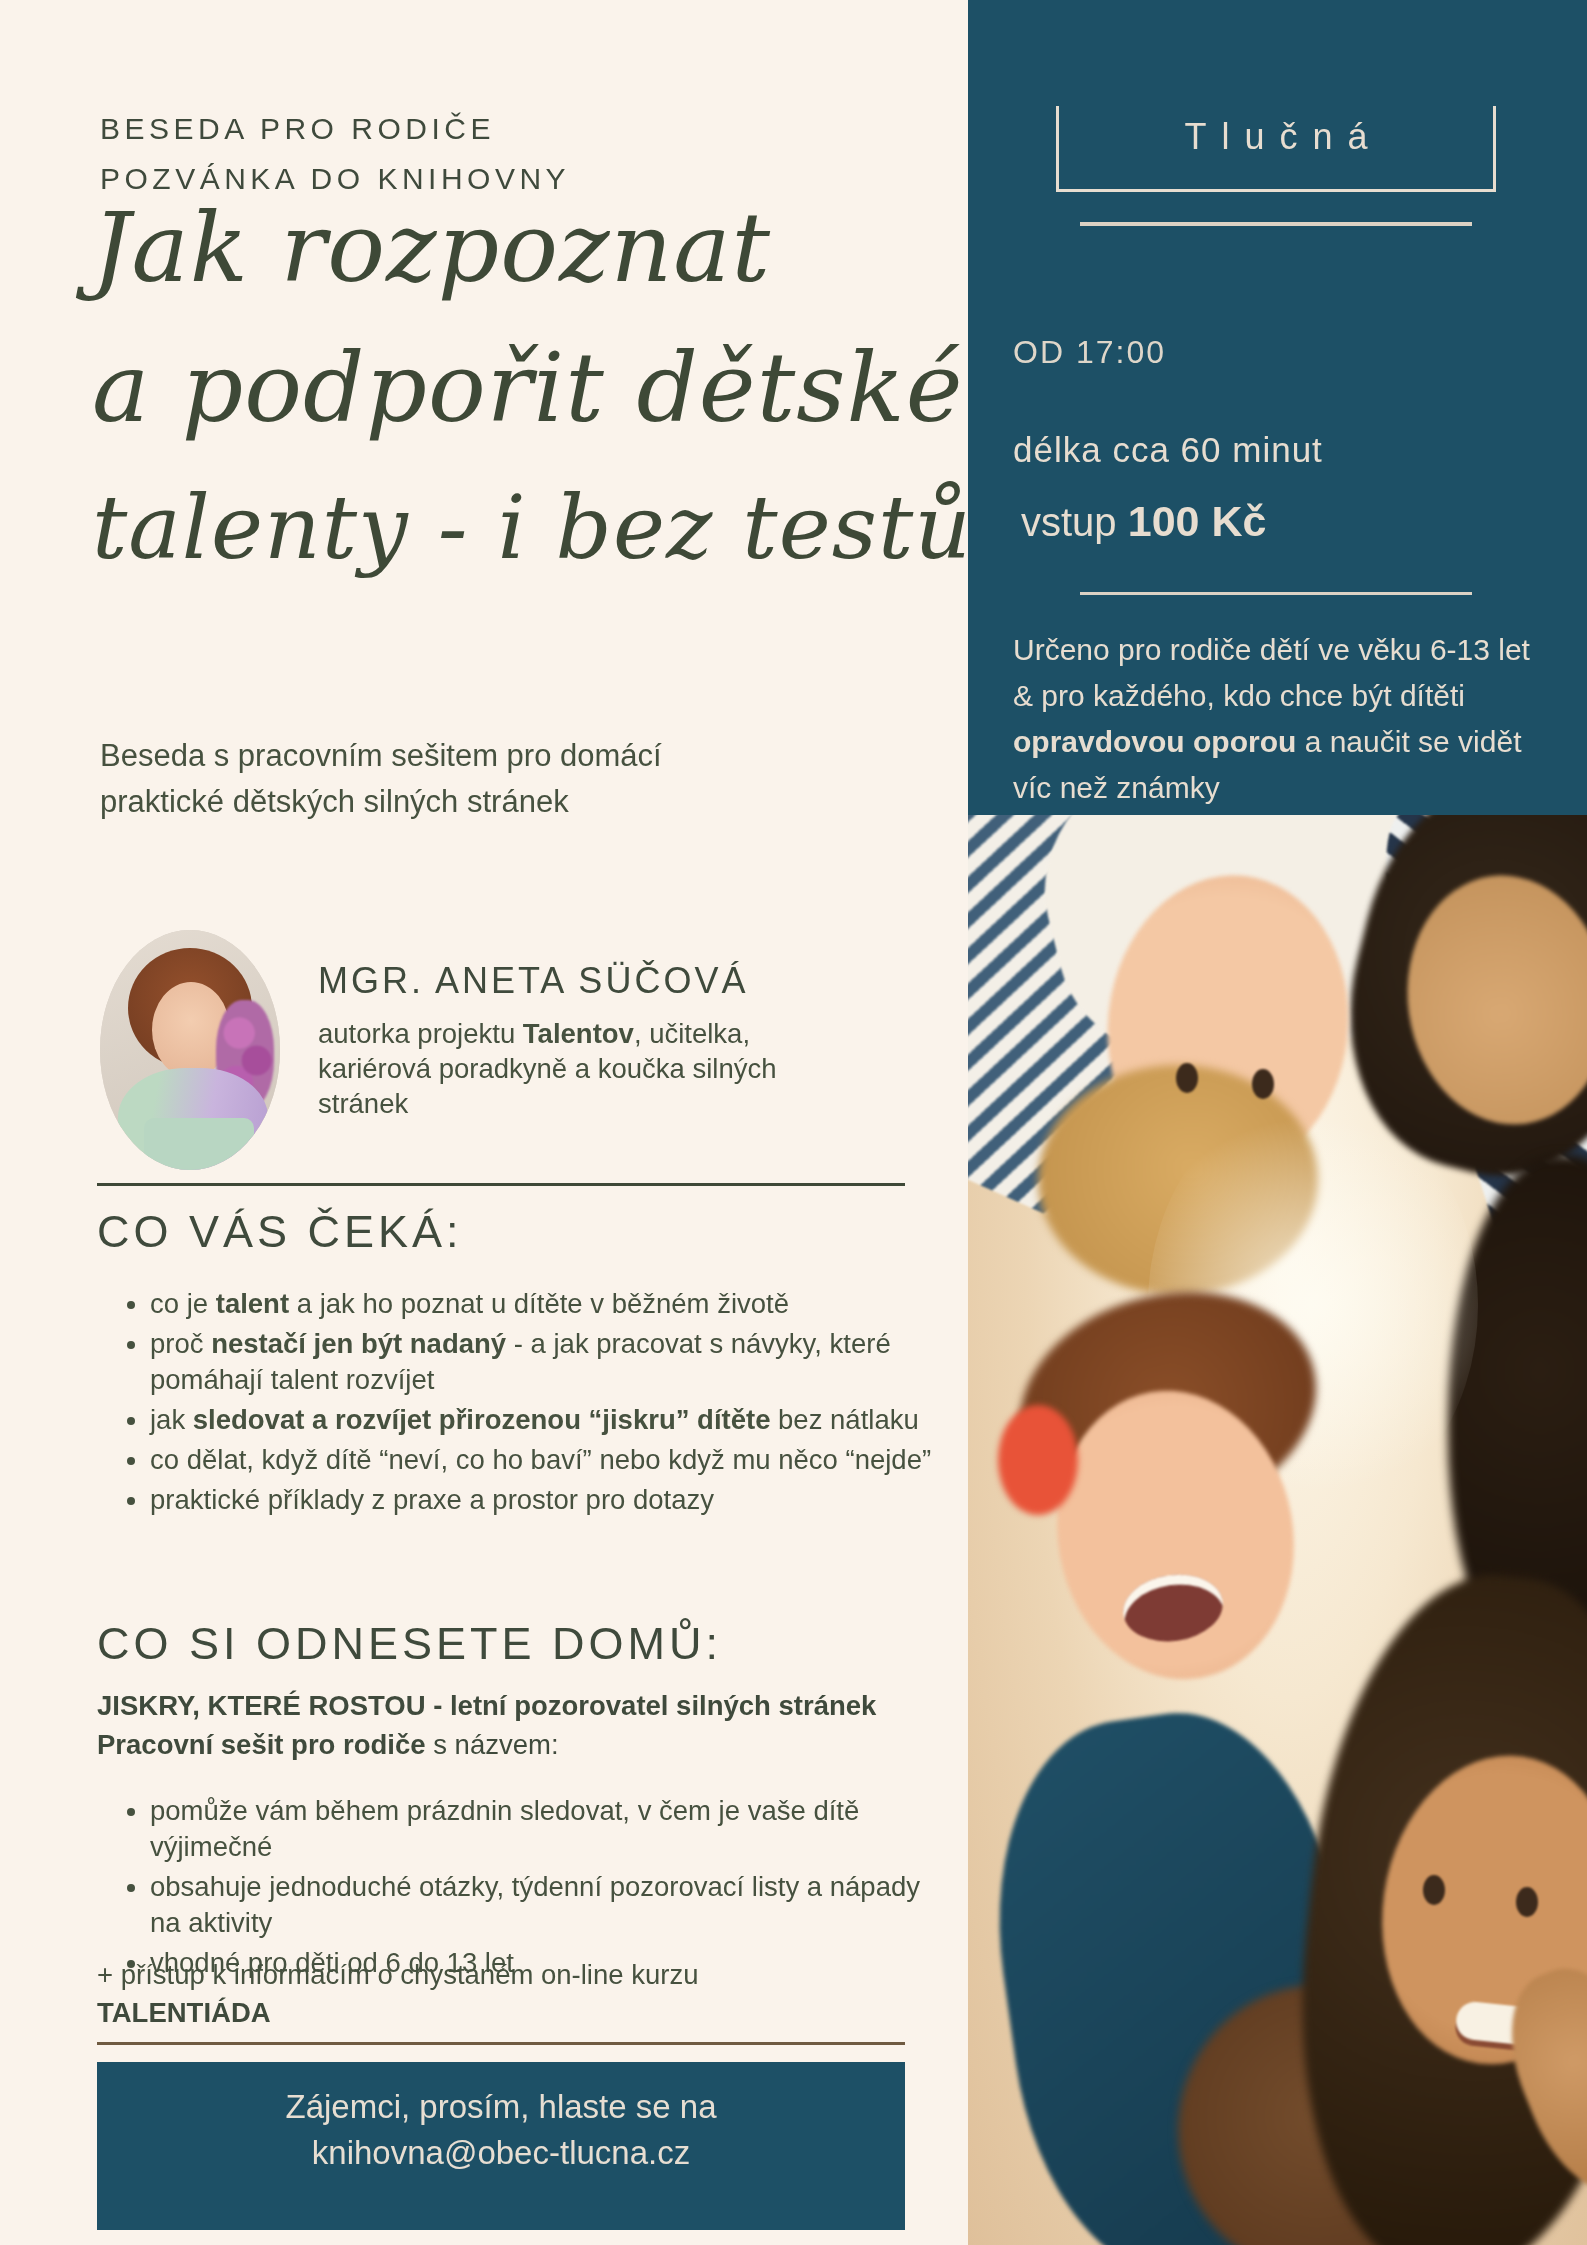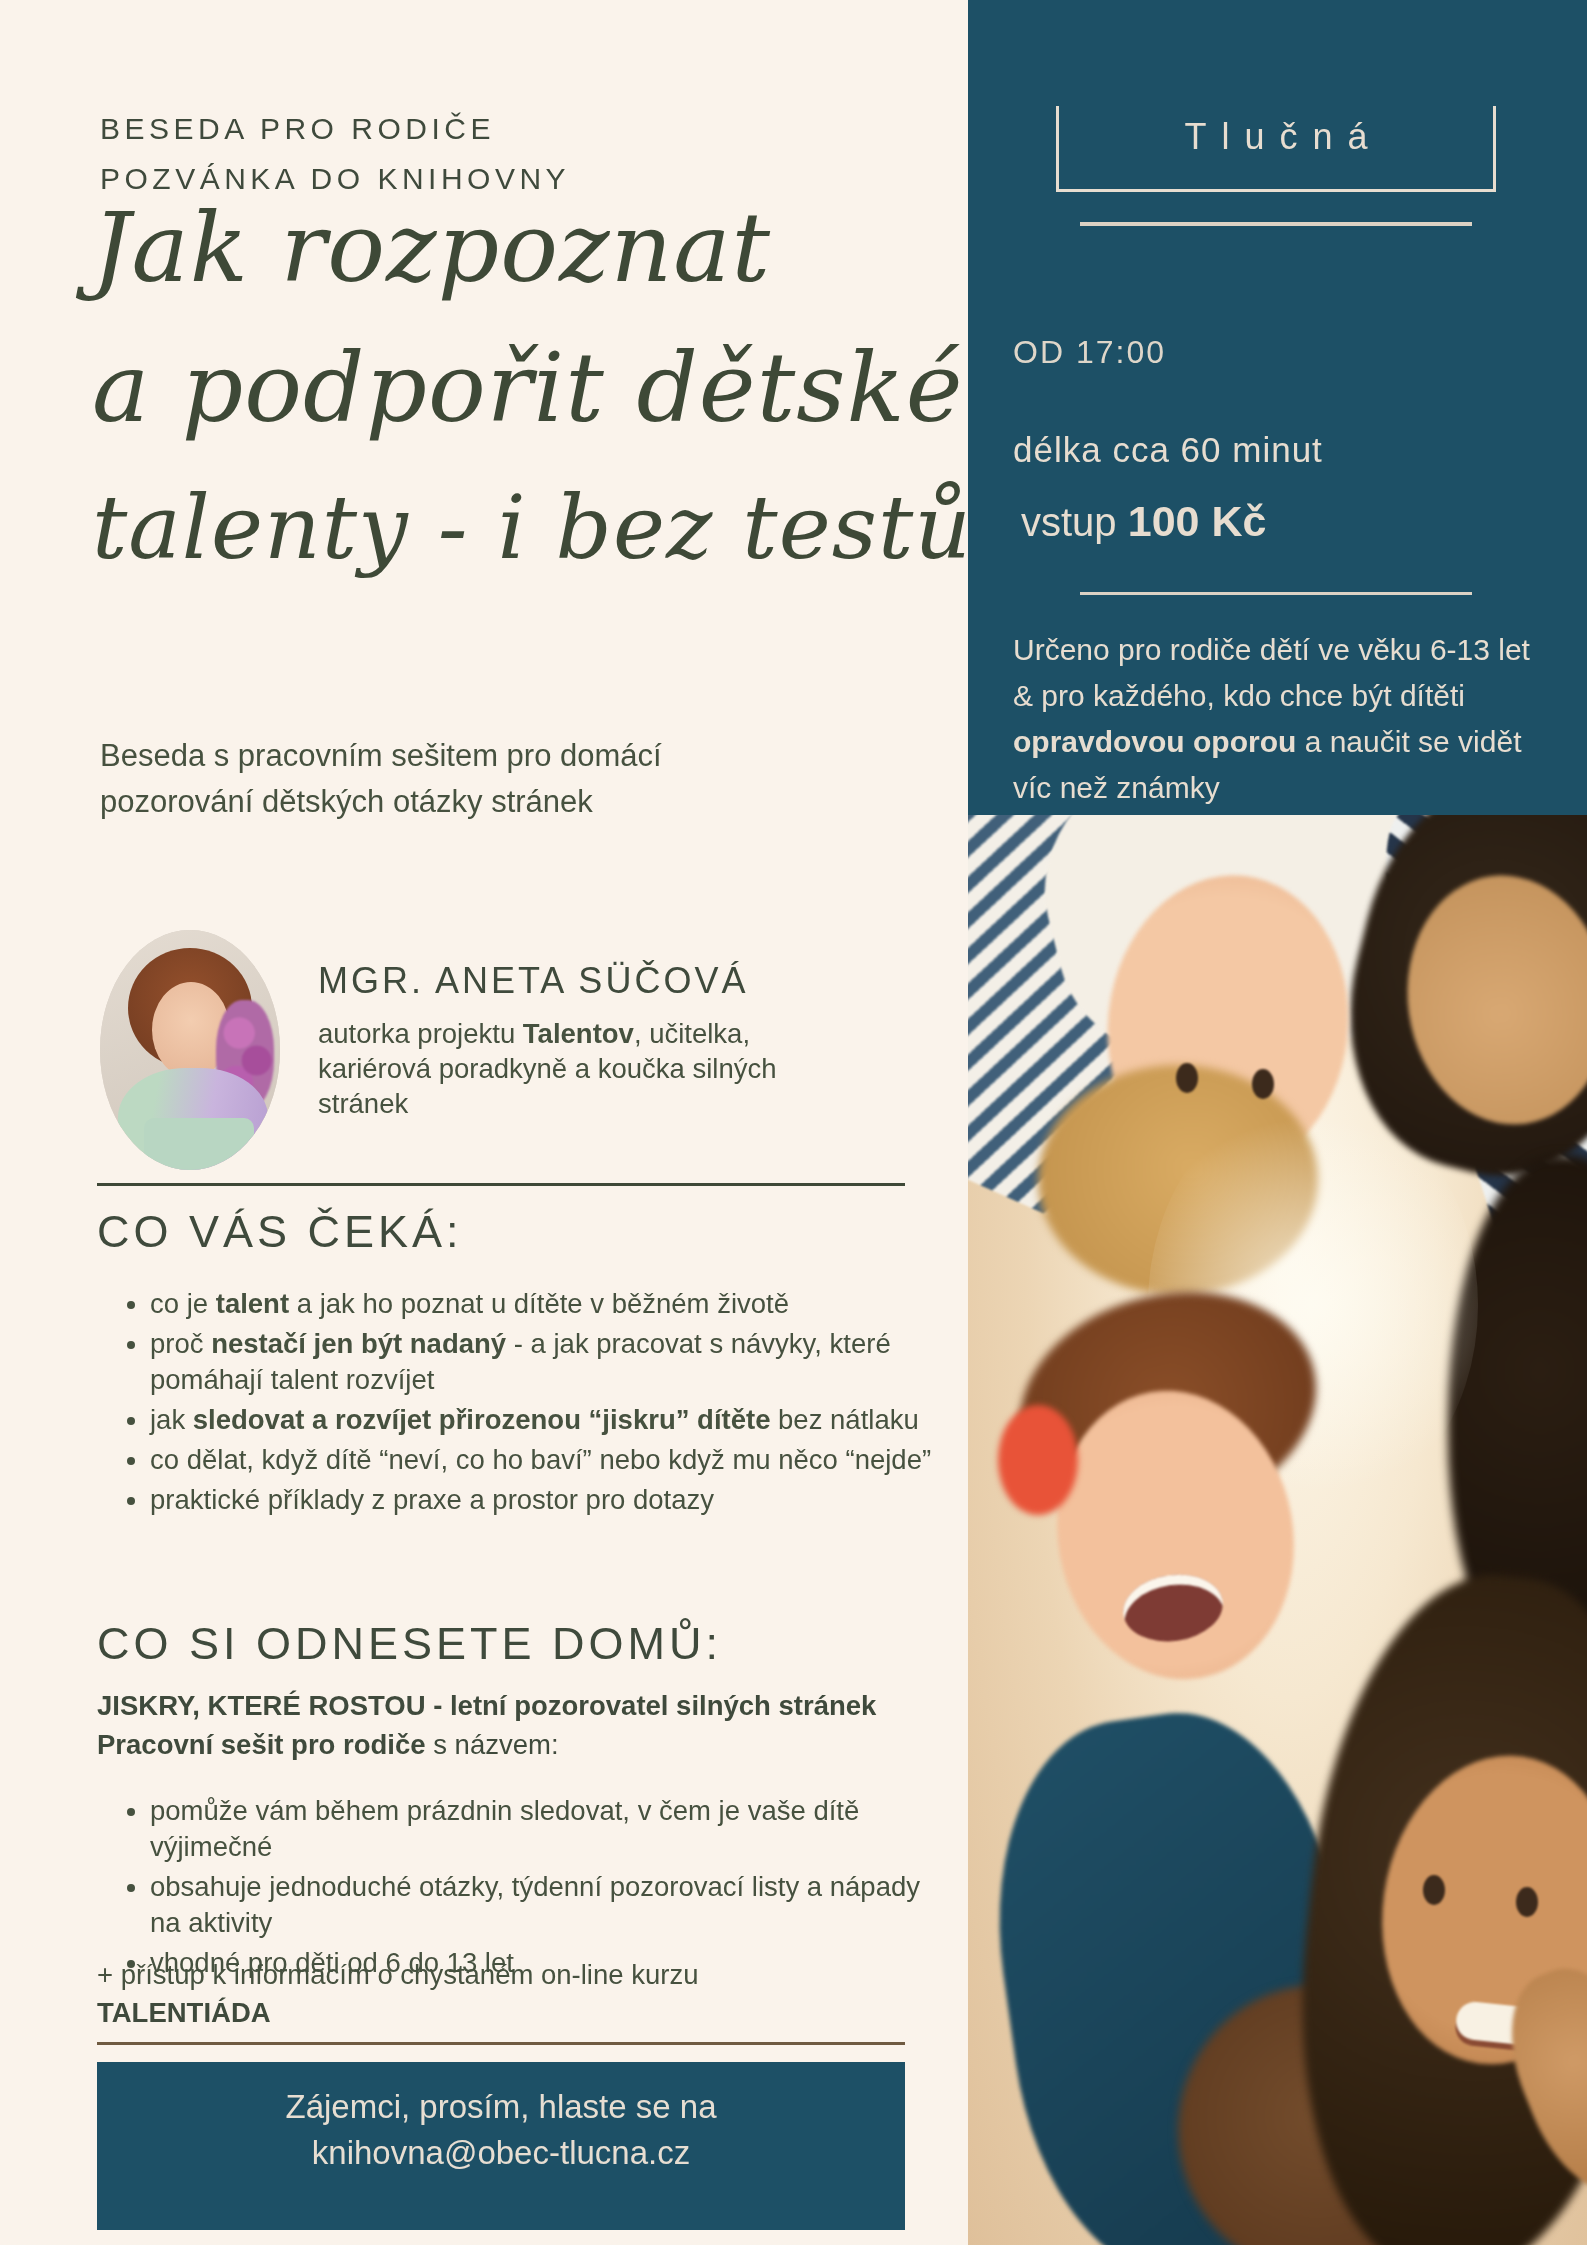--- a/index.html
+++ b/index.html
@@ -139,21 +139,21 @@
     <div>BESEDA PRO RODIČE</div>
     <div>POZVÁNKA DO KNIHOVNY</div>
   </div>
 
   <div class="title">
     <div class="t1">Jak rozpoznat</div>
     <div class="t2">a podpořit dětské</div>
     <div class="t3">talenty - i bez testů</div>
   </div>
 
-  <div class="subtitle">Beseda s pracovním sešitem pro domácí pozorování dětských otázky stránek</div>
+  <div class="subtitle">Beseda s pracovním sešitem pro domácí praktické dětských silných stránek</div>
 
   <div class="speaker-photo">
     <div class="sp-wall"></div>
     <div class="sp-hair"></div>
     <div class="sp-face"></div>
     <div class="sp-flowers"></div>
     <div class="sp-body"></div>
     <div class="sp-book"></div>
   </div>
   <div class="speaker-name">MGR. ANETA SÜČOVÁ</div>

